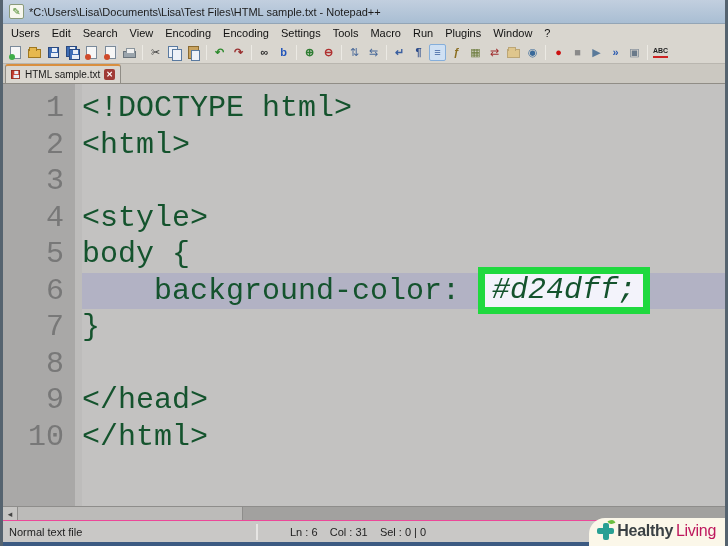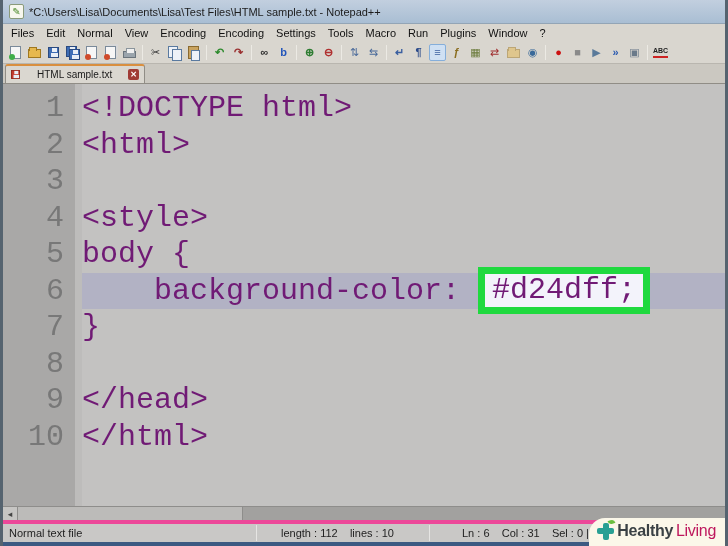--- a/index.html
+++ b/index.html
@@ -52,46 +52,46 @@
   .i-printer::before { content:""; position:absolute; top:-4px; left:2px; width:7px; height:4px; background:#f0f0f0; border:1px solid #8a949c; border-bottom:none; }
   .i-copy { position:relative; width:13px; height:13px; }
   .i-copy::before, .i-copy::after { content:""; position:absolute; width:8px; height:10px; background:#eef2f8; border:1px solid #5a7aa0; }
   .i-copy::before { left:0; top:0; } .i-copy::after { left:4px; top:3px; }
   .i-paste { width:11px; height:13px; background:#c9a35f; border:1px solid #8a6a30; position:relative; }
   .i-paste::after { content:""; position:absolute; left:2px; top:3px; width:7px; height:9px; background:#eef2f8; border:1px solid #5a7aa0; }
 
   
   .tabbar { height:20px; flex:0 0 20px; background:#cbc8c1; display:flex; align-items:flex-end; padding-left:2px; border-bottom:1px solid #908d86; }
   .tab { height:19px; background:#dad7d0; border:1px solid #908d86; border-bottom:none; border-top:2px solid #d98f3f;
-         border-radius:3px 3px 0 0; display:flex; align-items:center; gap:16px; padding:0 5px 0 4px; }
+         border-radius:3px 3px 0 0; display:flex; align-items:center; gap:4px; padding:0 5px 0 4px; }
   .tab-label { font-size:10px; color:#1a1a1a; white-space:nowrap; }
   .tab-close { width:11px; height:11px; background:#a03b35; color:#fff; font-size:8px; font-weight:bold;
                display:flex; align-items:center; justify-content:center; border-radius:2px; }
 
   
   .editor { flex:1 1 auto; position:relative; background:#c3c2c1; overflow:hidden; padding-top:6px; }
   .gutter-col { position:absolute; left:0; top:0; bottom:0; width:72px; background:#a9a8a7; }
   .fold-col { position:absolute; left:72px; top:0; bottom:0; width:7px; background:#bdbcbb; }
   .code-row { display:flex; height:36.5px; position:relative; font-family:"Liberation Mono","DejaVu Sans Mono",monospace;
               font-size:30px; line-height:36.5px; }
   .code-row .gutter { flex:0 0 72px; text-align:right; padding-right:11px; color:#787878; z-index:1; }
   .code-row .fold { flex:0 0 7px; }
-  .code-row .code { flex:1 1 auto; white-space:pre; color:#701a75; }
+  .code-row .code { flex:1 1 auto; white-space:pre; color:#14532d; }
   .code-row.selected .code { background:#b2b2c4; }
   .hl-box { display:inline-block; border:7px solid #1fd93f; background:#f3f3fb; padding:0 7px;
-            margin:-7px 0; vertical-align:middle; line-height:33px; }
+            margin:-7px 0; vertical-align:middle; line-height:33px;font-style:italic; }
 
   
   .hscroll { height:14px; flex:0 0 14px; background:#a2a19f; display:flex; border-top:1px solid #8e8d8b; }
   .hs-btn { width:15px; height:100%; background:#c6c5c3; color:#444; font-size:9px; display:flex;
             align-items:center; justify-content:center; border-right:1px solid #8e8d8b; }
   .hs-thumb { width:225px; height:100%; background:#bcbbb9; border-right:1px solid #8e8d8b; }
 
   
-  .statusbar { height:22px; flex:0 0 22px; background:#c9c8c6; border-top:4px solid #ec4899;
+  .statusbar { height:22px; flex:0 0 22px; background:#c9c8c6; border-top:1px solid #ec4899;
                display:flex; align-items:center; font-size:11px; color:#1e1e1e; }
   .sb-sec { white-space:pre; padding-left:6px; height:100%; display:flex; align-items:center; }
   .sb-sep { width:1px; height:16px; background:#a2a19f; border-right:1px solid #e6e5e3; }
   .sb-1 { flex:0 0 253px; } .sb-2 { flex:0 0 172px; padding-left:24px; } .sb-3 { flex:1 1 auto; padding-left:32px; }
 
   .bottom-strip { height:4px; flex:0 0 4px; background:#3c5a82; }
 
   
   .watermark { position:absolute; right:0; bottom:0; background:#fbf7e9; border-top-left-radius:16px;
                display:flex; align-items:center; gap:3px; padding:4px 9px 6px 8px; z-index:5; }
@@ -106,23 +106,23 @@
 <body>
 
 <div id="win">
 
   <div class="titlebar">
     <div class="np-icon">✎</div>
     <div class="title-text">*C:\Users\Lisa\Documents\Lisa\Test Files\HTML sample.txt - Notepad++</div>
   </div>
 
   <div class="menubar">
-      <div class="menu-item">Files</div>
+      <div class="menu-item">Users</div>
       <div class="menu-item">Edit</div>
-      <div class="menu-item">Normal</div>
+      <div class="menu-item">Search</div>
       <div class="menu-item">View</div>
       <div class="menu-item">Encoding</div>
       <div class="menu-item">Encoding</div>
       <div class="menu-item">Settings</div>
       <div class="menu-item">Tools</div>
       <div class="menu-item">Macro</div>
       <div class="menu-item">Run</div>
       <div class="menu-item">Plugins</div>
       <div class="menu-item">Window</div>
       <div class="menu-item">?</div>
@@ -300,21 +300,20 @@
     </div>
 
   <div class="hscroll">
     <div class="hs-btn">◂</div>
     <div class="hs-thumb"></div>
   </div>
 
   <div class="statusbar">
     <div class="sb-sec sb-1">Normal text file</div>
     <div class="sb-sep"></div>
-    <div class="sb-sec sb-2">length : 112    lines : 10</div>
     <div class="sb-sep"></div>
     <div class="sb-sec sb-3">Ln : 6    Col : 31    Sel : 0 | 0</div>
   </div>
 
   <div class="bottom-strip"></div>
 
   <div class="watermark">
     <div class="hl-cross">
       <div class="hl-leaf"></div>
     </div>

